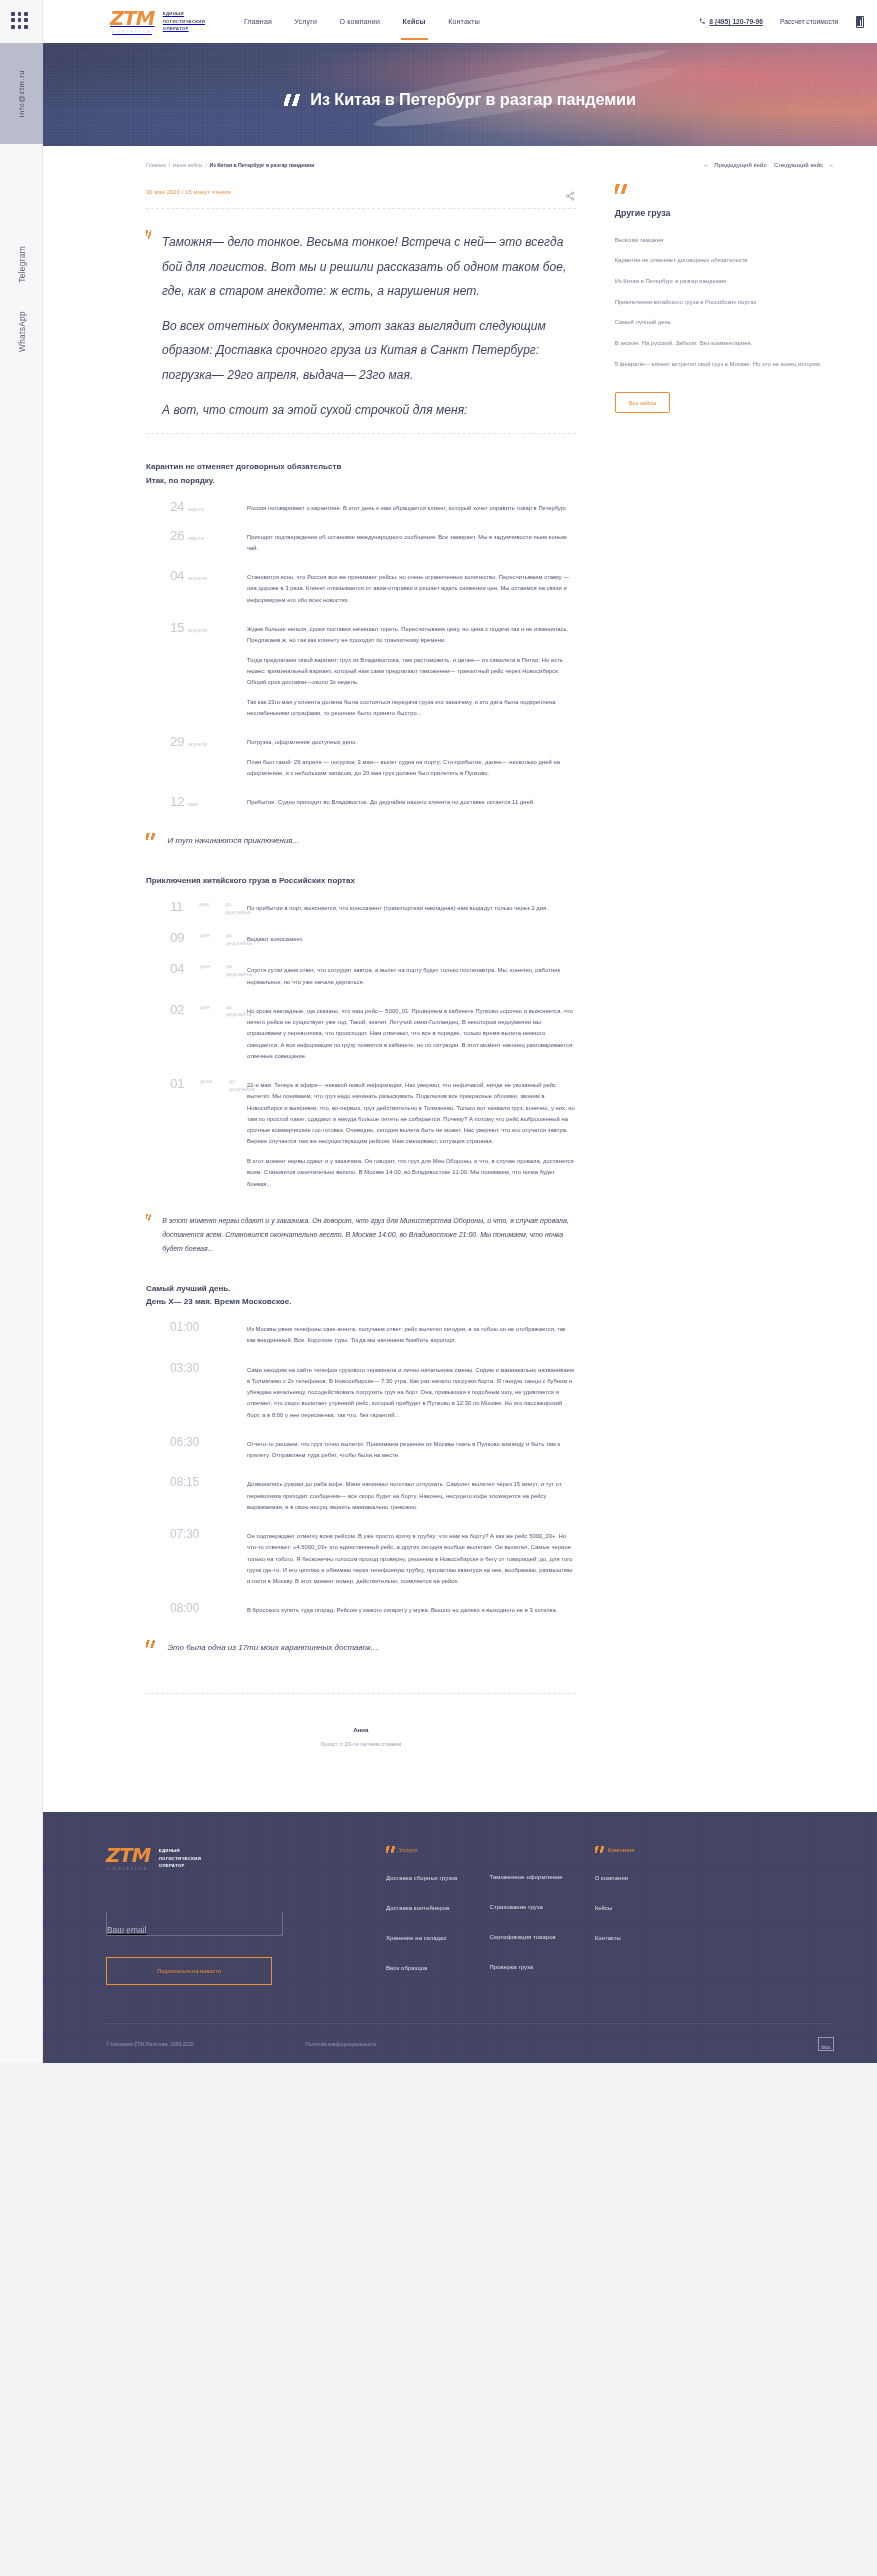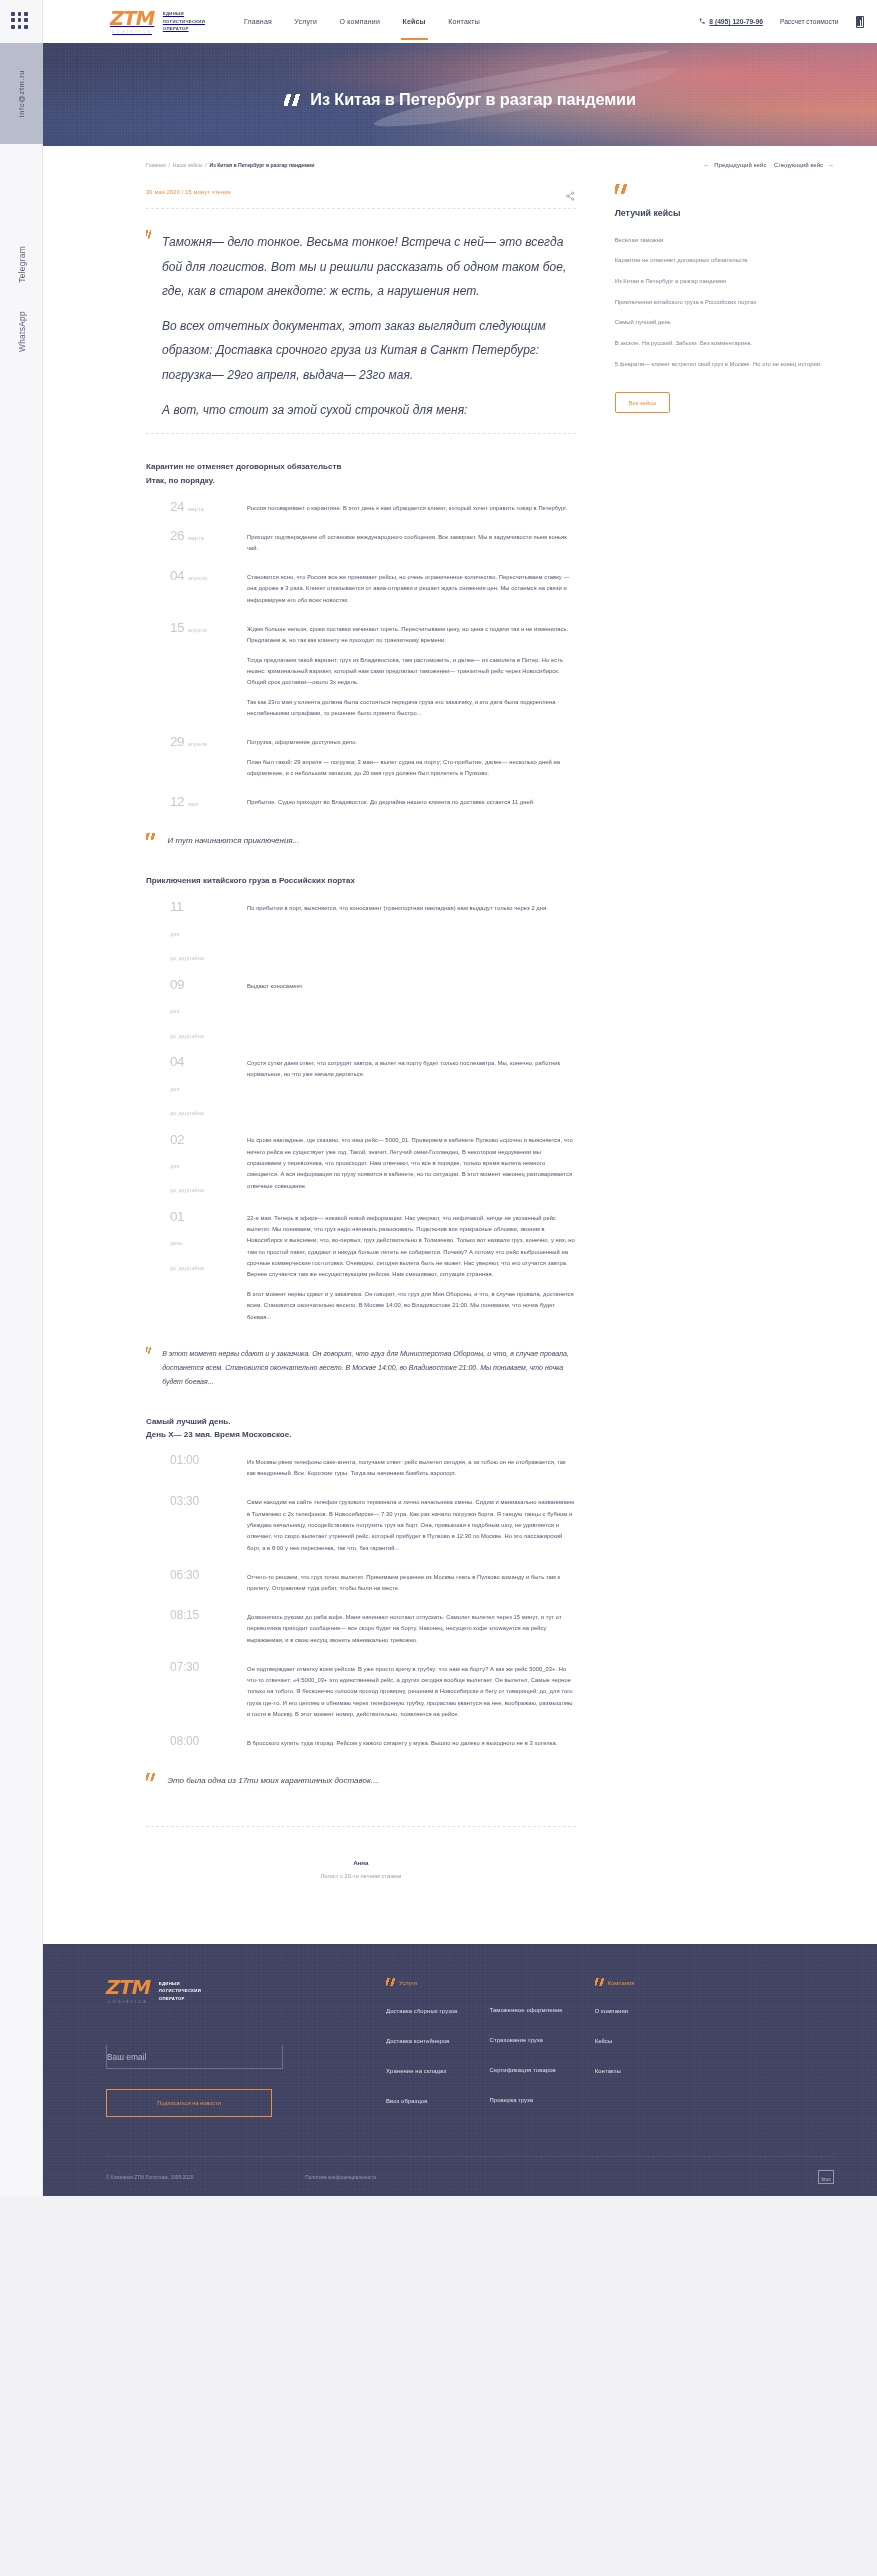--- a/index.html
+++ b/index.html
@@ -272,21 +272,21 @@
     color: #c6c8d4;
     font-weight: 400;
     letter-spacing: -0.4px;
     line-height: 1;
   }
   .tl-mon {
     font-size: 5.6px;
     color: #c6c8d4;
     letter-spacing: 0.1px;
   }
-  .tl-date.stacked { flex-direction: column; align-items: flex-start; gap: 16px; }
+  .tl-date.stacked { flex-direction: row; align-items: flex-start; gap: 16px; }
   .tl-date.stacked .tl-mon { line-height: 1.35; margin-top: 0.9px; }
   .tl-text {
     flex: 1;
     font-size: 5.8px;
     line-height: 1.95;
     color: #4d5370;
     letter-spacing: 0.05px;
     padding-top: 2.8px;
   }
   .tl-text p + p { margin-top: 8.4px; }
@@ -355,22 +355,23 @@
     font-size: 4.3px; line-height: 1.75; color: #fff;
     letter-spacing: 0.3px; text-transform: uppercase; font-weight: 700;
   }
   .f-email {
     margin-top: 41px;
     width: 177px;
     border-bottom: 0.9px solid #6a6e88;
     border-left: 0.9px solid #6a6e88;
     border-right: 0.9px solid #6a6e88;
     height: 24px;
-    display: flex; align-items: center;
+    display: flex; align-items: flex-end;
     padding-top: 1.9px;
+    text-decoration: underline;
   }
   .f-email input {
     background: transparent; border: 0; outline: 0;
     color: #b7bacb; font-size: 8.4px;
     font-family: "Liberation Sans", sans-serif;
     width: 100%;
   }
   .f-email input::placeholder { color: #b7bacb; }
   .f-sub {
     margin-top: 20.5px;
@@ -737,21 +738,21 @@
         </div>
 
         <div class="author">
           <div class="nm">Анна</div>
           <div class="rl">Логист с 20-ти летним стажем</div>
         </div>
       </div>
 
       <div class="side-col">
         <span class="slash-o"></span>
-        <div class="side-title">Летучий кейсы</div>
+        <div class="side-title">Другие груза</div>
         <div class="side-list">
           <a href="#">Весёлая таможня</a>
           <a href="#">Карантин не отменяет договорных обязательств</a>
           <a href="#">Из Китая в Петербург в разгар пандемии</a>
           <a href="#">Приключения китайского груза в Российских портах</a>
           <a href="#">Самый лучший день</a>
           <a href="#">В экселе. На русский. Забыли. Без комментариев.</a>
           <a href="#">5 февраля— клиент встретил свой груз в Москве. Но это не конец истории.</a>
         </div>
         <a class="btn-outline" href="#">Все кейсы</a>

